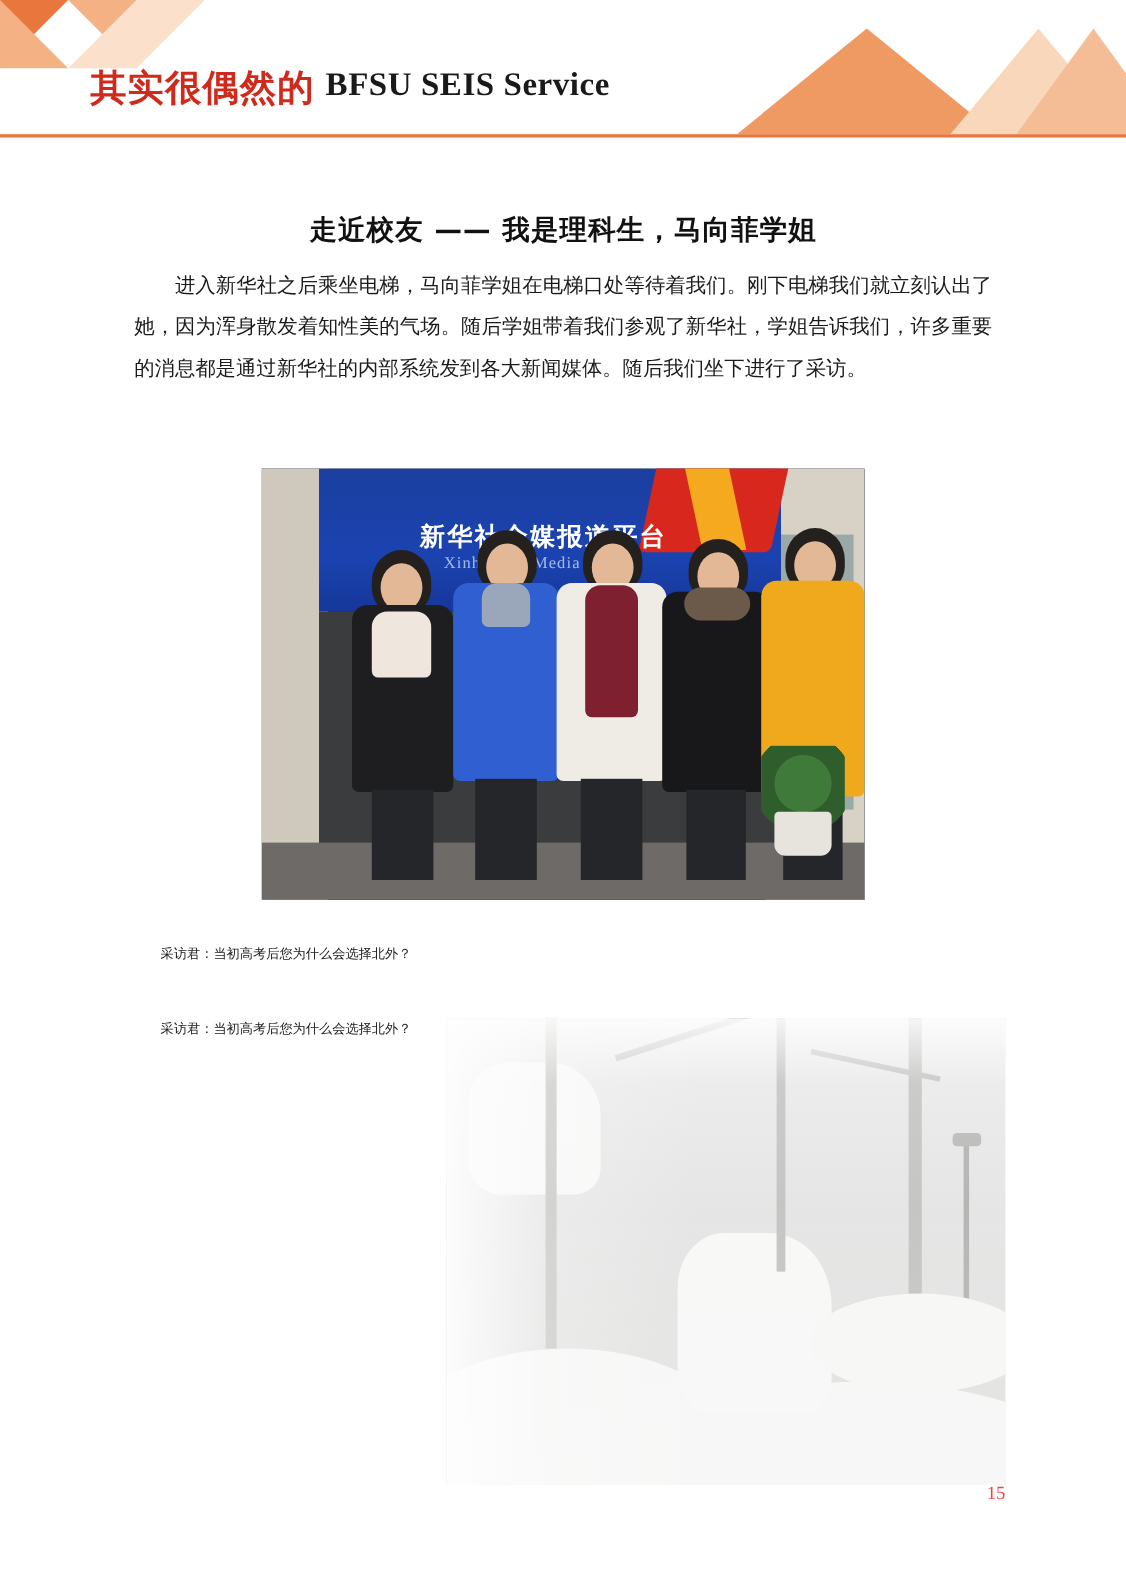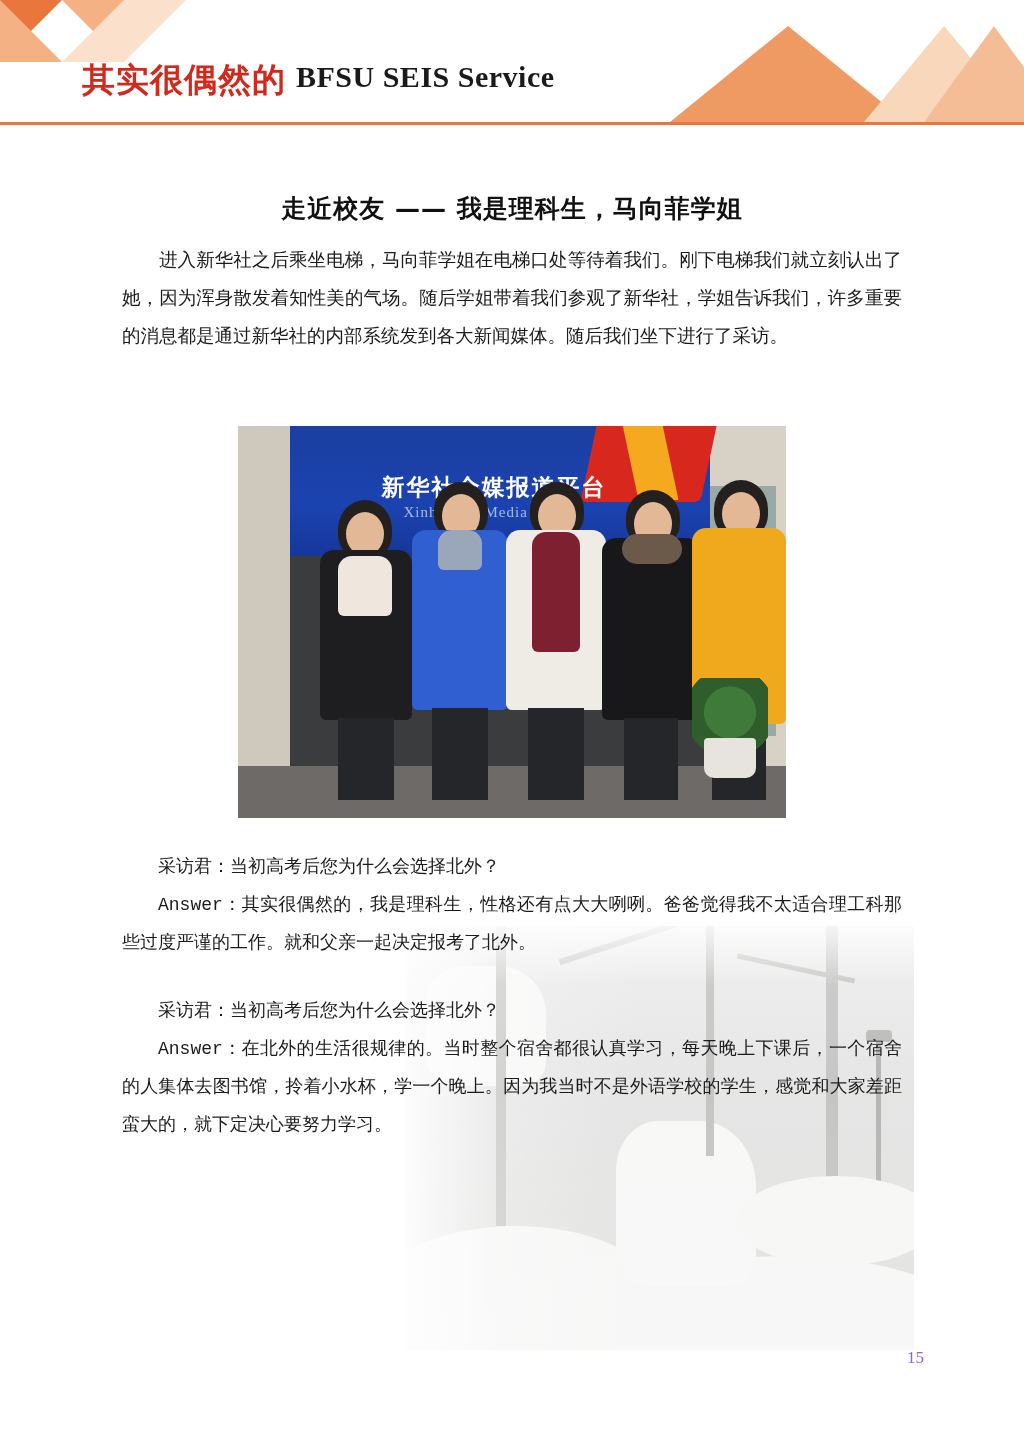--- a/index.html
+++ b/index.html
@@ -93,26 +93,26 @@
     margin: 0 0 0 0;
     font-size: 18.5px;
     line-height: 38px;
     color: #1b1b1b;
     text-align: justify;
     text-indent: 2em;
     font-family: "DejaVu Sans", sans-serif;
   }
   p.qa {
     margin: 0;
-    font-size: 18px;
+    font-size: 12px;
     line-height: 38px;
     color: #1b1b1b;
     text-align: justify;
     text-indent: 2em;
-    font-family: Liberation Mono, monospace;
+    font-family: Liberation Sans, sans-serif;
     position: relative;
     z-index: 3;
   }
   .gap-md { height: 30px; }
 
   
   .photo {
     position: absolute;
     left: 238px; top: 426px;
     width: 548px; height: 392px;
@@ -175,25 +175,25 @@
     position:absolute; left:0; top:0; width:100%; height:100%;
     background: linear-gradient(90deg, rgba(255,255,255,.92) 0%, rgba(255,255,255,.25) 18%, rgba(255,255,255,0) 45%);
   }
   .snow-fade2 {
     position:absolute; left:0; top:0; width:100%; height:100%;
     background: linear-gradient(180deg, rgba(255,255,255,.85) 0%, rgba(255,255,255,.1) 14%, rgba(255,255,255,0) 40%, rgba(255,255,255,.15) 95%);
   }
 
   .page-number {
     position: absolute;
-    right: 100px;
+    right: 110px;
     top: 1348px;
     font-family: "Liberation Serif", serif;
     font-size: 17px;
-    color: #8b5cf6;
+    color: #ef4444;
   }
 </style>
 </head>
 <body>
 
 <div class="header">
   <div class="tri-a"></div>
   <div class="tri-b"></div>
   <div class="tri-c"></div>
   <div class="tri-d"></div>
@@ -281,20 +281,18 @@
   <div class="pot"></div>
 </div>
 
 <div class="content">
   <p class="para">进入新华社之后乘坐电梯，马向菲学姐在电梯口处等待着我们。刚下电梯我们就立刻认出了她，因为浑身散发着知性美的气场。随后学姐带着我们参观了新华社，学姐告诉我们，许多重要的消息都是通过新华社的内部系统发到各大新闻媒体。随后我们坐下进行了采访。</p>
 </div>
 
 <div class="content" style="top:826px;">
   <div style="height:22px;"></div>
   <p class="qa">采访君：当初高考后您为什么会选择北外？</p>
-  <p class="qa">Answer：其实很偶然的，我是理科生，性格还有点大大咧咧。爸爸觉得我不太适合理工科那些过度严谨的工作。就和父亲一起决定报考了北外。</p>
   <div class="gap-md"></div>
   <p class="qa">采访君：当初高考后您为什么会选择北外？</p>
-  <p class="qa">Answer：在北外的生活很规律的。当时整个宿舍都很认真学习，每天晚上下课后，一个宿舍的人集体去图书馆，拎着小水杯，学一个晚上。因为我当时不是外语学校的学生，感觉和大家差距蛮大的，就下定决心要努力学习。</p>
   <div class="gap-md"></div>
 </div>
 
 <div class="page-number">15</div>
 
 </body></html>

